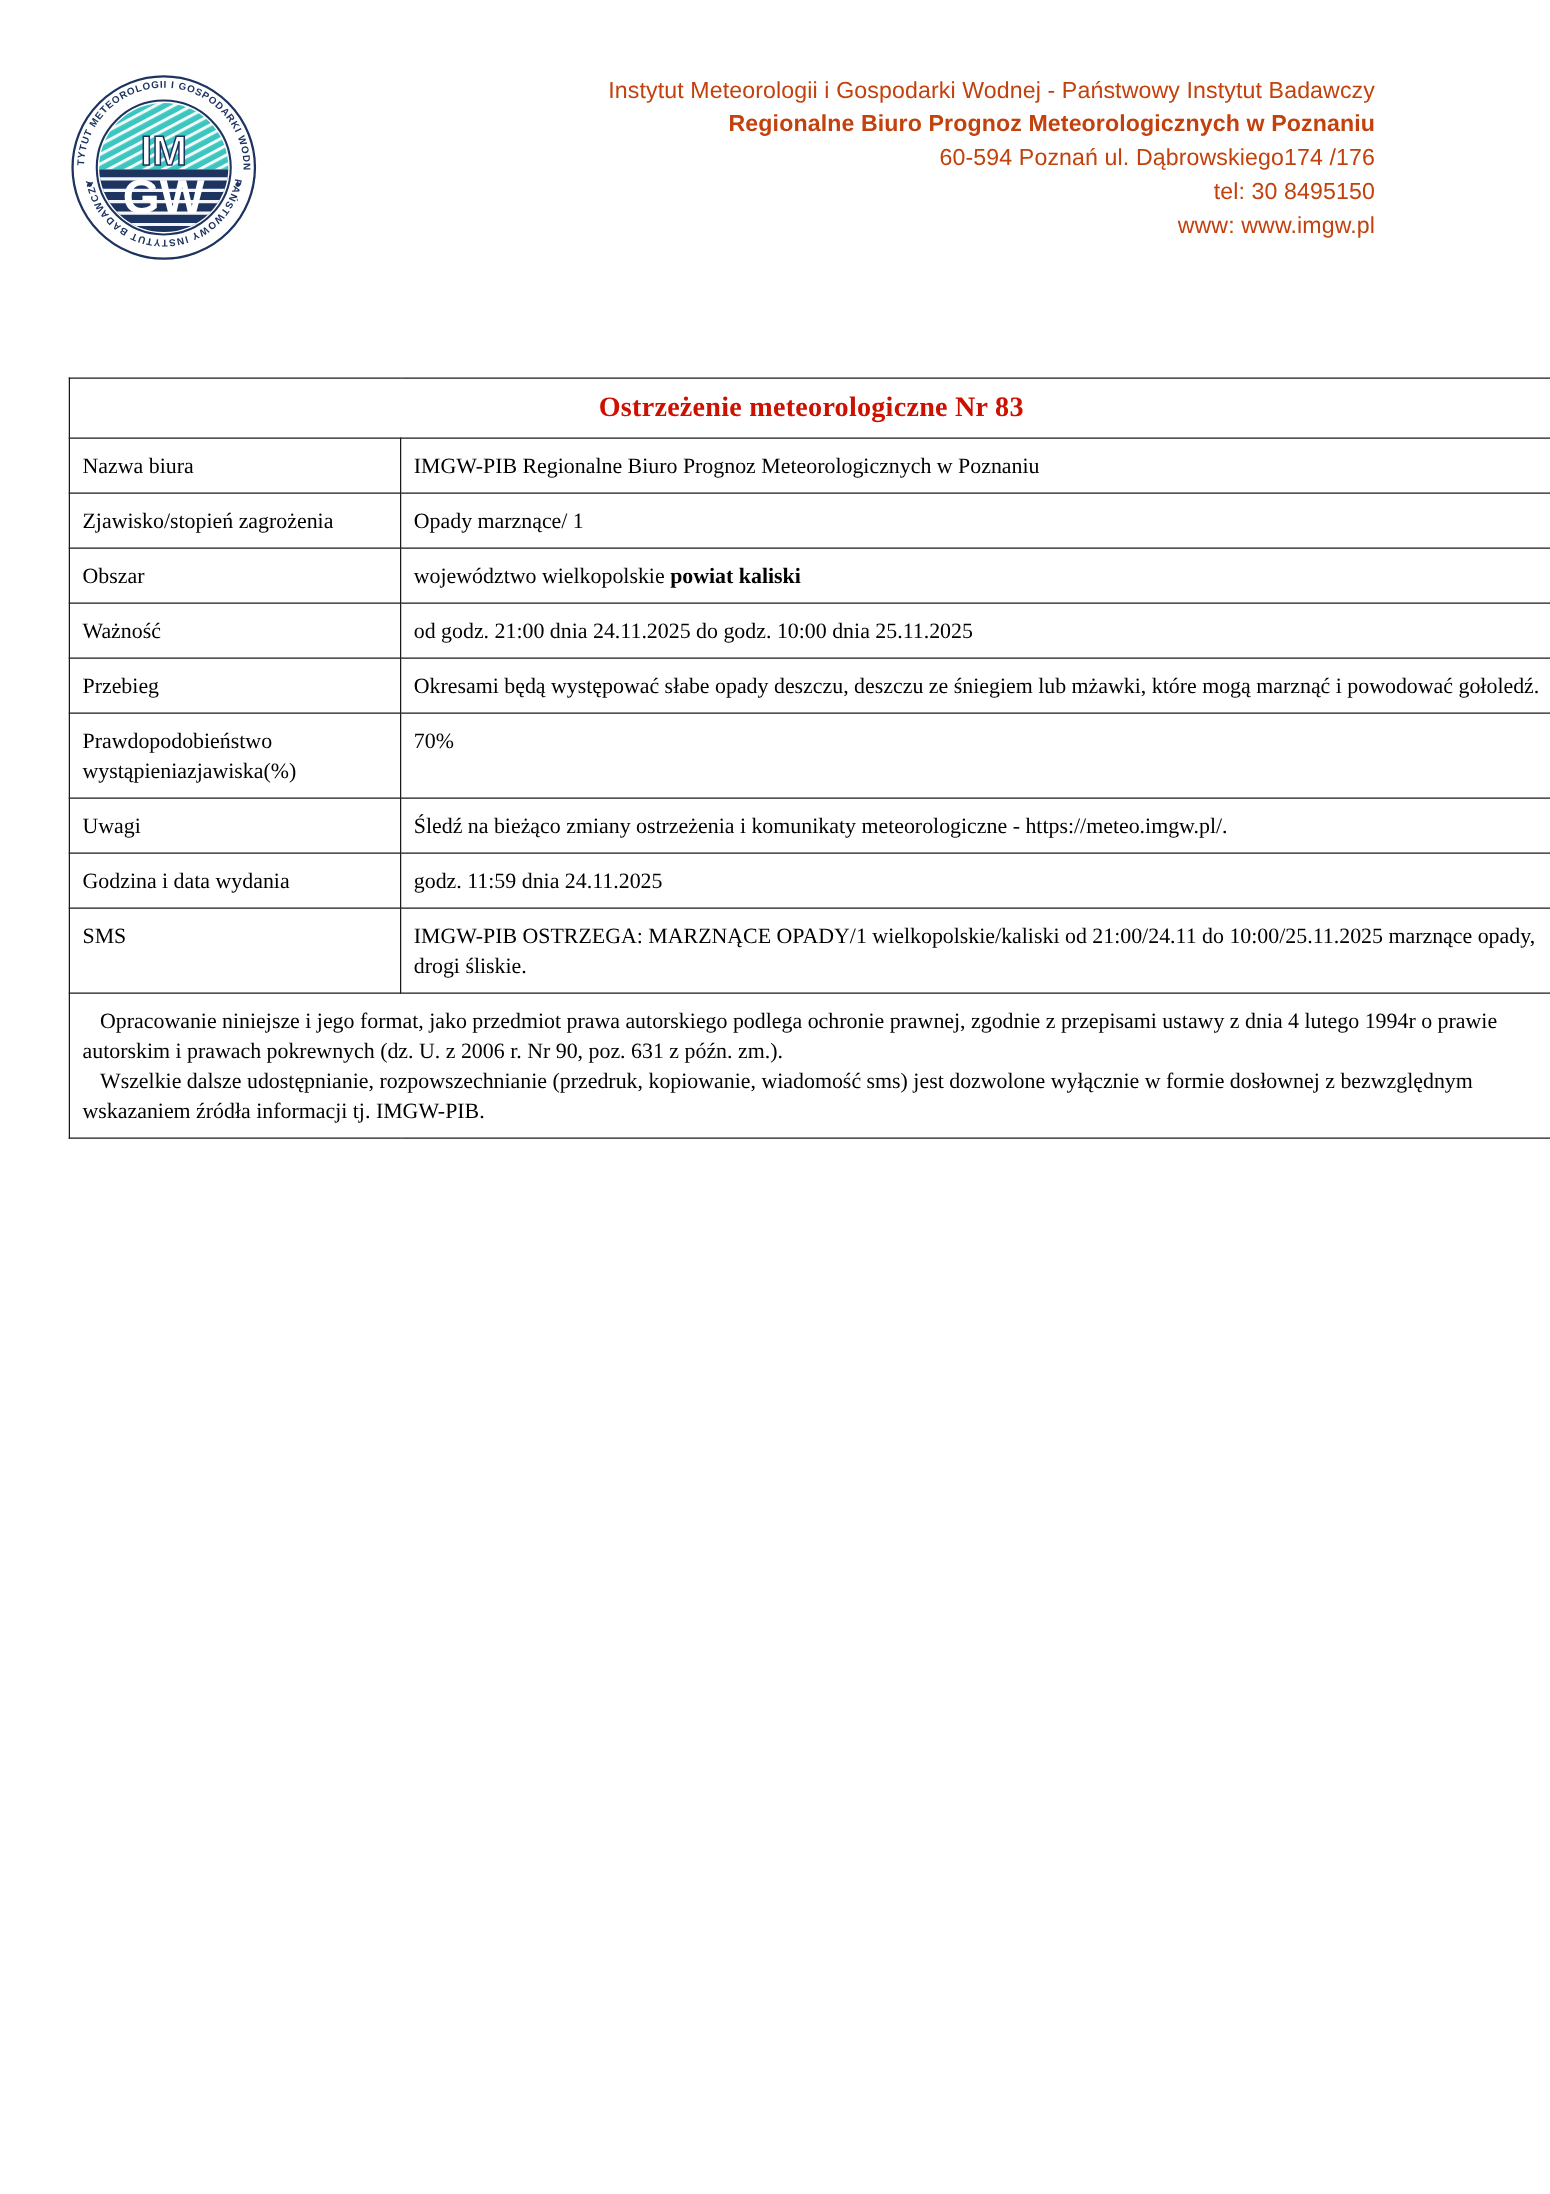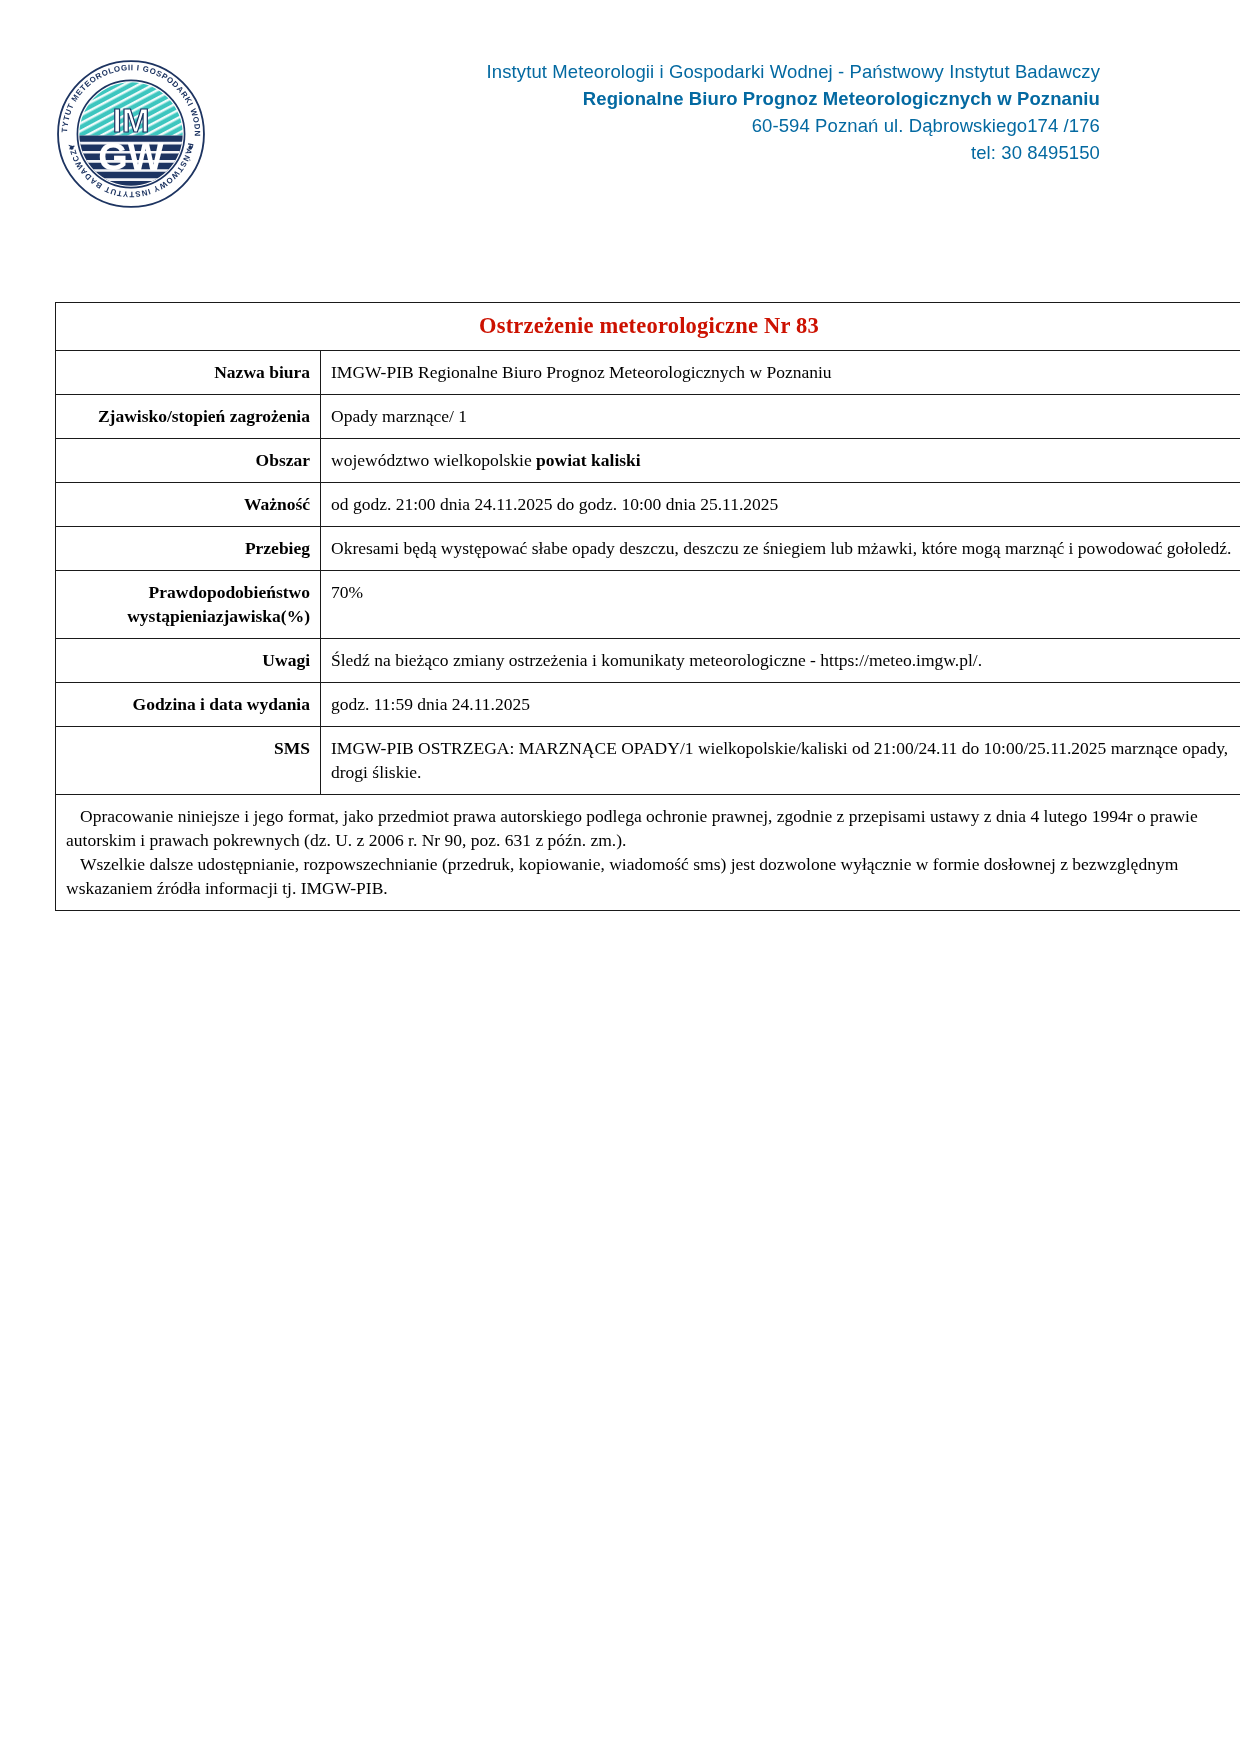--- a/index.html
+++ b/index.html
@@ -31,21 +31,21 @@
   }
   .logo {
     width: 152px;
     height: 152px;
     display: block;
   }
   .header-text {
     flex: 1 1 auto;
     text-align: right;
     font-family: "Liberation Sans", "DejaVu Sans", sans-serif;
-    color: #0369a1;
+    color: #c2410c;
     padding-top: 6px;
   }
   .header-text .line {
     font-size: 18.5px;
     line-height: 27px;
     white-space: nowrap;
     letter-spacing: 0.1px;
   }
   .header-text .line.bold {
     font-weight: bold;
@@ -78,25 +78,24 @@
   }
   .doc-title {
     color: #cc1100;
     font-weight: bold;
     font-size: 22.5px;
     line-height: 28px;
     letter-spacing: 0.2px;
   }
   td.label {
     width: 265px;
-    font-weight: bold;
+    font-weight: normal;
     font-size: 17.5px;
     line-height: 24px;
     padding-left: 10px;
-    text-align: right;
   }
   td.value {
     font-weight: normal;
   }
   td.value b {
     font-weight: bold;
   }
   td.footer-cell {
     padding: 11px 14px 13px 12px;
     font-size: 17px;
@@ -158,20 +157,21 @@
       <circle cx="22" cy="118" r="2.6" fill="#1d3461"></circle>
       <circle cx="178" cy="118" r="2.6" fill="#1d3461"></circle>
     </svg>
   </div>
 
   <div class="header-text">
     <div class="line">Instytut Meteorologii i Gospodarki Wodnej - Państwowy Instytut Badawczy</div>
     <div class="line bold">Regionalne Biuro Prognoz Meteorologicznych w Poznaniu</div>
     <div class="line">60-594 Poznań ul. Dąbrowskiego174 /176</div>
     <div class="line">tel: 30 8495150</div>
+    <div class="line">www: www.imgw.pl</div>
   </div>
 </div>
 
 <div class="doc-table-wrap">
   <table class="warning">
     <colgroup>
       <col style="width:265px">
       <col>
     </colgroup>
     <tbody>

